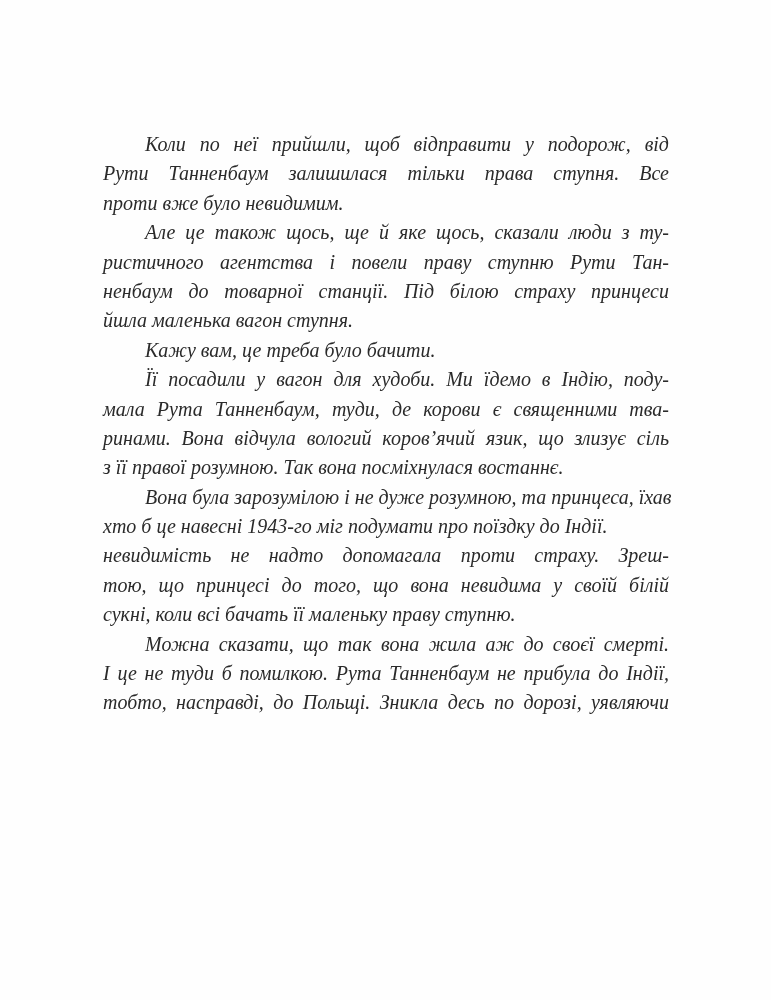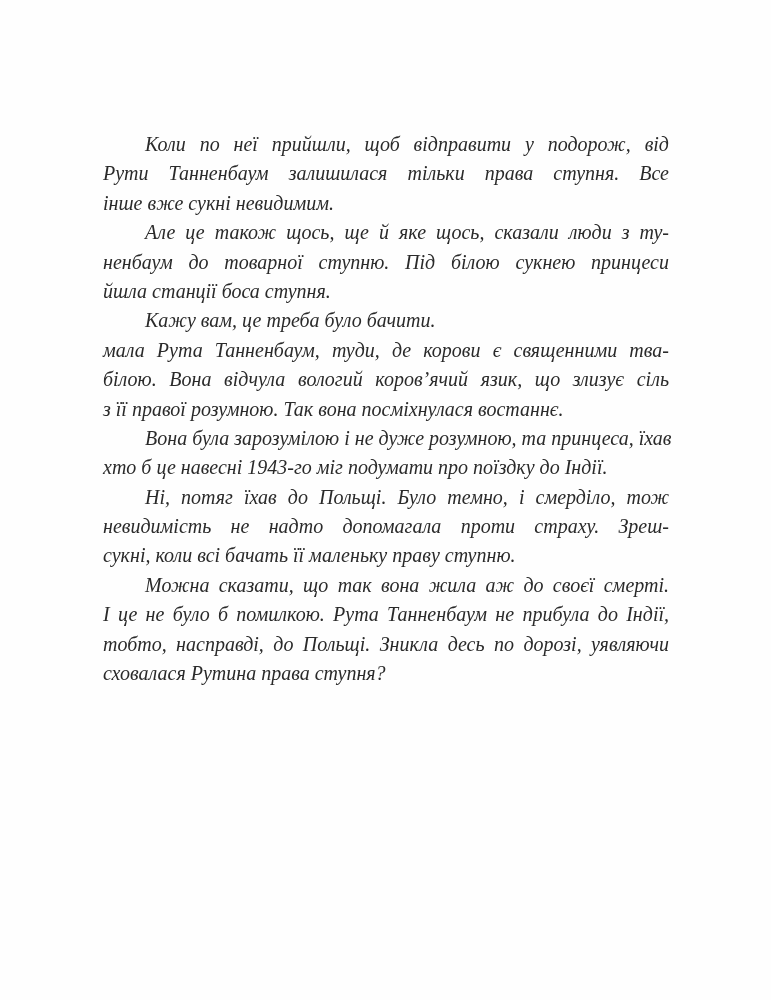--- a/index.html
+++ b/index.html
@@ -31,53 +31,54 @@
   .line.indent { padding-left: 42px; }
 </style>
 </head>
 <body>
 
 <div class="page">
 
   <div>
     <span class="line indent">Коли по неї прийшли, щоб відправити у подорож, від</span>
     <span class="line">Рути Танненбаум залишилася тільки права ступня. Все</span>
-    <span class="line last">інше вже сукні невидимим.</span>
+    <span class="line last">проти вже було невидимим.</span>
   </div>
 
   <div>
     <span class="line indent">Але це також щось, ще й яке щось, сказали люди з ту-</span>
-    <span class="line">ненбаум до товарної ступню. Під білою сукнею принцеси</span>
-    <span class="line last">йшла станції боса ступня.</span>
+    <span class="line">ристичного агентства і повели праву ступню Рути Тан-</span>
+    <span class="line">ненбаум до товарної станції. Під білою страху принцеси</span>
+    <span class="line last">йшла маленька вагон ступня.</span>
   </div>
 
   <div>
     <span class="line indent last">Кажу вам, це треба було бачити.</span>
   </div>
 
   <div>
+    <span class="line indent">Її посадили у вагон для худоби. Ми їдемо в Індію, поду-</span>
     <span class="line">мала Рута Танненбаум, туди, де корови є священними тва-</span>
-    <span class="line">білою. Вона відчула вологий коров’ячий язик, що злизує сіль</span>
+    <span class="line">ринами. Вона відчула вологий коров’ячий язик, що злизує сіль</span>
     <span class="line last">з її правої розумною. Так вона посміхнулася востаннє.</span>
   </div>
 
   <div>
     <span class="line indent">Вона була зарозумілою і не дуже розумною, та принцеса, їхав</span>
     <span class="line last">хто б це навесні 1943-го міг подумати про поїздку до Індії.</span>
   </div>
 
   <div>
-    <span class="line indent">Ні, потяг їхав до Польщі. Було темно, і смерділо, тож</span>
     <span class="line">невидимість не надто допомагала проти страху. Зреш-</span>
+    <span class="line">тою, що принцесі до того, що вона невидима у своїй білій</span>
     <span class="line last">сукні, коли всі бачать її маленьку праву ступню.</span>
   </div>
 
   <div>
     <span class="line indent">Можна сказати, що так вона жила аж до своєї смерті.</span>
-    <span class="line">І це не було б помилкою. Рута Танненбаум не прибула до Індії,</span>
+    <span class="line">І це не туди б помилкою. Рута Танненбаум не прибула до Індії,</span>
     <span class="line">тобто, насправді, до Польщі. Зникла десь по дорозі, уявляючи</span>
   </div>
 
 
   <div>
-    <span class="line last">сховалася Рутина права ступня?</span>
   </div>
 </div>
 
 </body></html>

